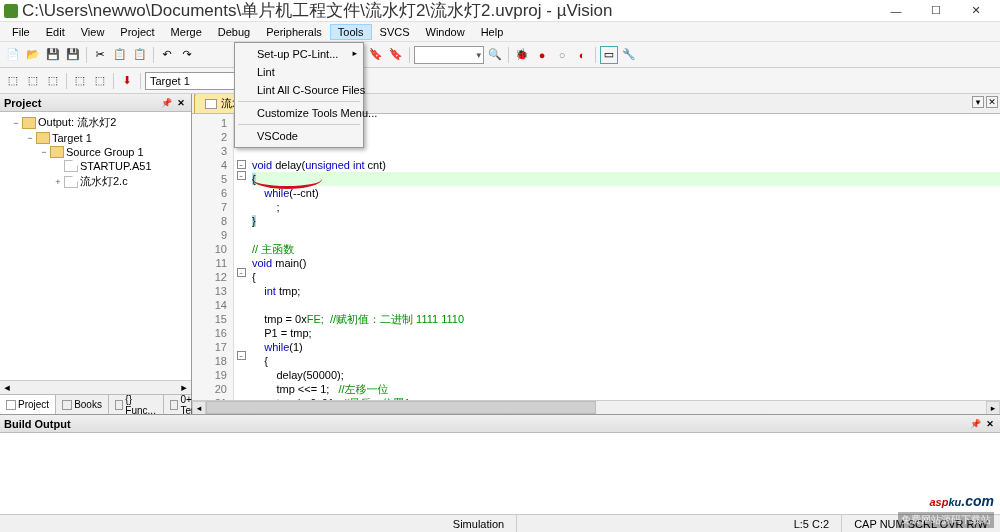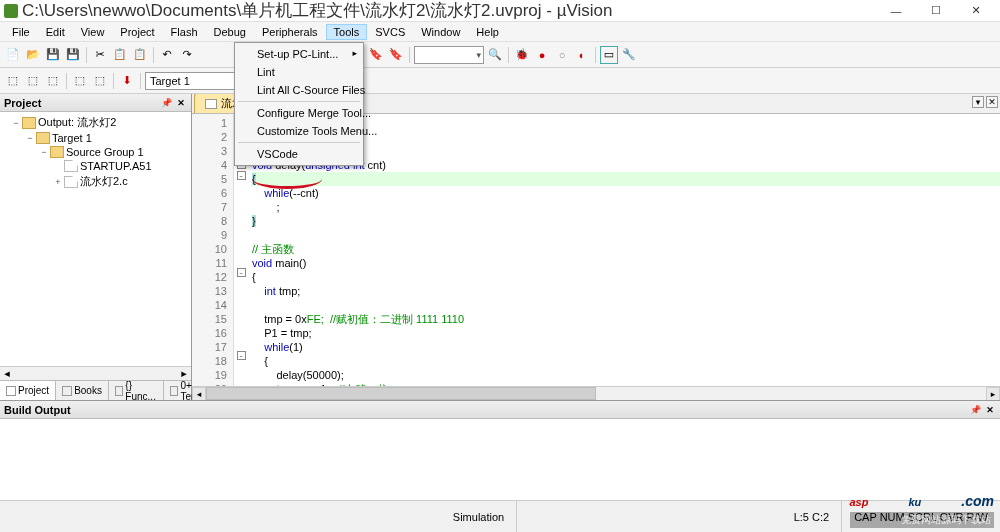--- a/index.html
+++ b/index.html
@@ -58,53 +58,53 @@
 .code .br { background: #b0e0e0; }
 .red-arc { position: absolute; left: 60px; top: 55px; width: 70px; height: 20px; border-bottom: 3px solid #d01020; border-radius: 0 0 50% 50%; }
 .hscroll { height: 14px; background: #f0f0f0; border-top: 1px solid #ccc; display: flex; }
 .hscroll .sbtn { width: 14px; height: 14px; background: #e8e8e8; border: 1px solid #ccc; text-align: center; line-height: 12px; font-size: 9px; }
 .hscroll .track { flex: 1; position: relative; }
 .hscroll .thumb { position: absolute; left: 0; width: 50%; top: 0; bottom: 0; background: #d0d0d0; border: 1px solid #bbb; }
 
 .build-panel { height: 100px; display: flex; flex-direction: column; border-top: 1px solid #999; }
 .build-body { flex: 1; background: #fff; position: relative; }
 
-.statusbar { height: 32px; background: #f0f0f0; border-top: 1px solid #ccc; display: flex; align-items: center; font-size: 10px; }
+.statusbar { height: 18px; background: #f0f0f0; border-top: 1px solid #ccc; display: flex; align-items: center; font-size: 10px; }
 .st-cell { padding: 0 12px; border-right: 1px solid #ccc; height: 100%; display: flex; align-items: center; }
 .st-spacer { flex: 1; }
 
 .dropdown { position: absolute; left: 234px; top: 42px; width: 130px; background: #f5f5f5; border: 1px solid #999; box-shadow: 2px 2px 4px rgba(0,0,0,0.3); z-index: 100; padding: 2px; }
 .dd-item { padding: 3px 16px 3px 20px; position: relative; white-space: nowrap; }
 .dd-item.arrow::after { content: "▸"; position: absolute; right: 4px; font-size: 9px; }
 .dd-sep { height: 1px; background: #ccc; margin: 2px 1px; }
 
 .watermark { position: absolute; right: 6px; bottom: 4px; z-index: 200; text-align: right; pointer-events: none; }
 .watermark .wm1 { font-size: 24px; font-weight: 900; font-style: italic; }
-.watermark .wm1 .r { color: #c00; } .watermark .wm1 .b { color: #036; padding-left: 40px; }
+.watermark .wm1 .r { color: #c00; } .watermark .wm1 .b { color: #036; }
 .watermark .wm2 { font-size: 10px; color: rgba(255,255,255,0.8); background: rgba(0,0,0,0.3); padding: 1px 3px; }
 </style>
 </head>
 <body>
 
 <div class="titlebar">
   <div class="title-icon"></div>
   <div class="title-text">C:\Users\newwo\Documents\单片机工程文件\流水灯2\流水灯2.uvproj - µVision</div>
   <div class="win-controls">
     <div class="win-btn">—</div>
     <div class="win-btn">☐</div>
     <div class="win-btn">✕</div>
   </div>
 </div>
 
 <div class="menubar" id="menubar">
     <div class="menu-item">File</div>
     <div class="menu-item">Edit</div>
     <div class="menu-item">View</div>
     <div class="menu-item">Project</div>
-    <div class="menu-item">Flash</div>
+    <div class="menu-item">Merge</div>
     <div class="menu-item">Debug</div>
     <div class="menu-item">Peripherals</div>
     <div class="menu-item active">Tools</div>
     <div class="menu-item">SVCS</div>
     <div class="menu-item">Window</div>
     <div class="menu-item">Help</div>
   </div>
 
 <div class="toolbar">
   <div class="tb-btn">📄</div>
@@ -291,21 +291,20 @@
   <div class="st-spacer" style="flex:0.6"></div>
   <div class="st-cell">L:5 C:2</div>
   <div class="st-cell" style="border-right:none">CAP NUM SCRL OVR R/W</div>
 </div>
 
 <div class="dropdown" id="dropdown">
     <div class="dd-item arrow">Set-up PC-Lint...</div>
     <div class="dd-item">Lint</div>
     <div class="dd-item">Lint All C-Source Files</div>
     <div class="dd-sep"></div>
-    <div class="dd-item">Configure Merge Tool...</div>
     <div class="dd-item">Customize Tools Menu...</div>
     <div class="dd-sep"></div>
     <div class="dd-item">VSCode</div>
   </div>
 
 <div class="watermark">
   <div class="wm1"><span class="r">asp</span><span class="b">ku</span><span class="b" style="font-size:14px">.com</span></div>
   <div class="wm2">免费网站源码下载站</div>
 </div>
 

